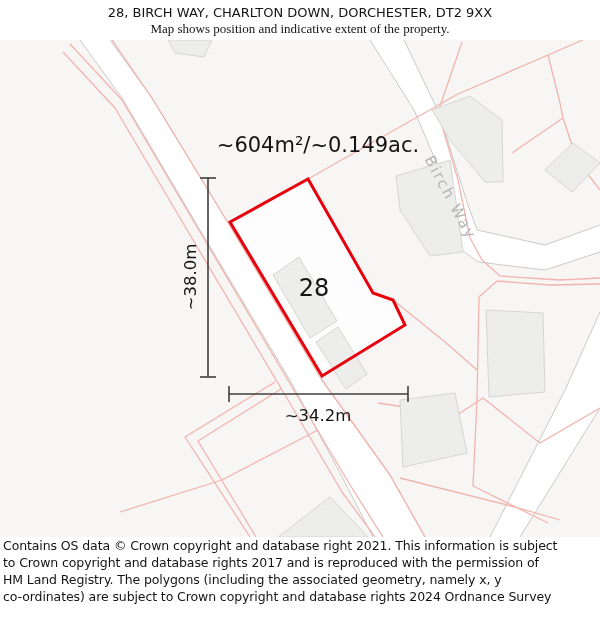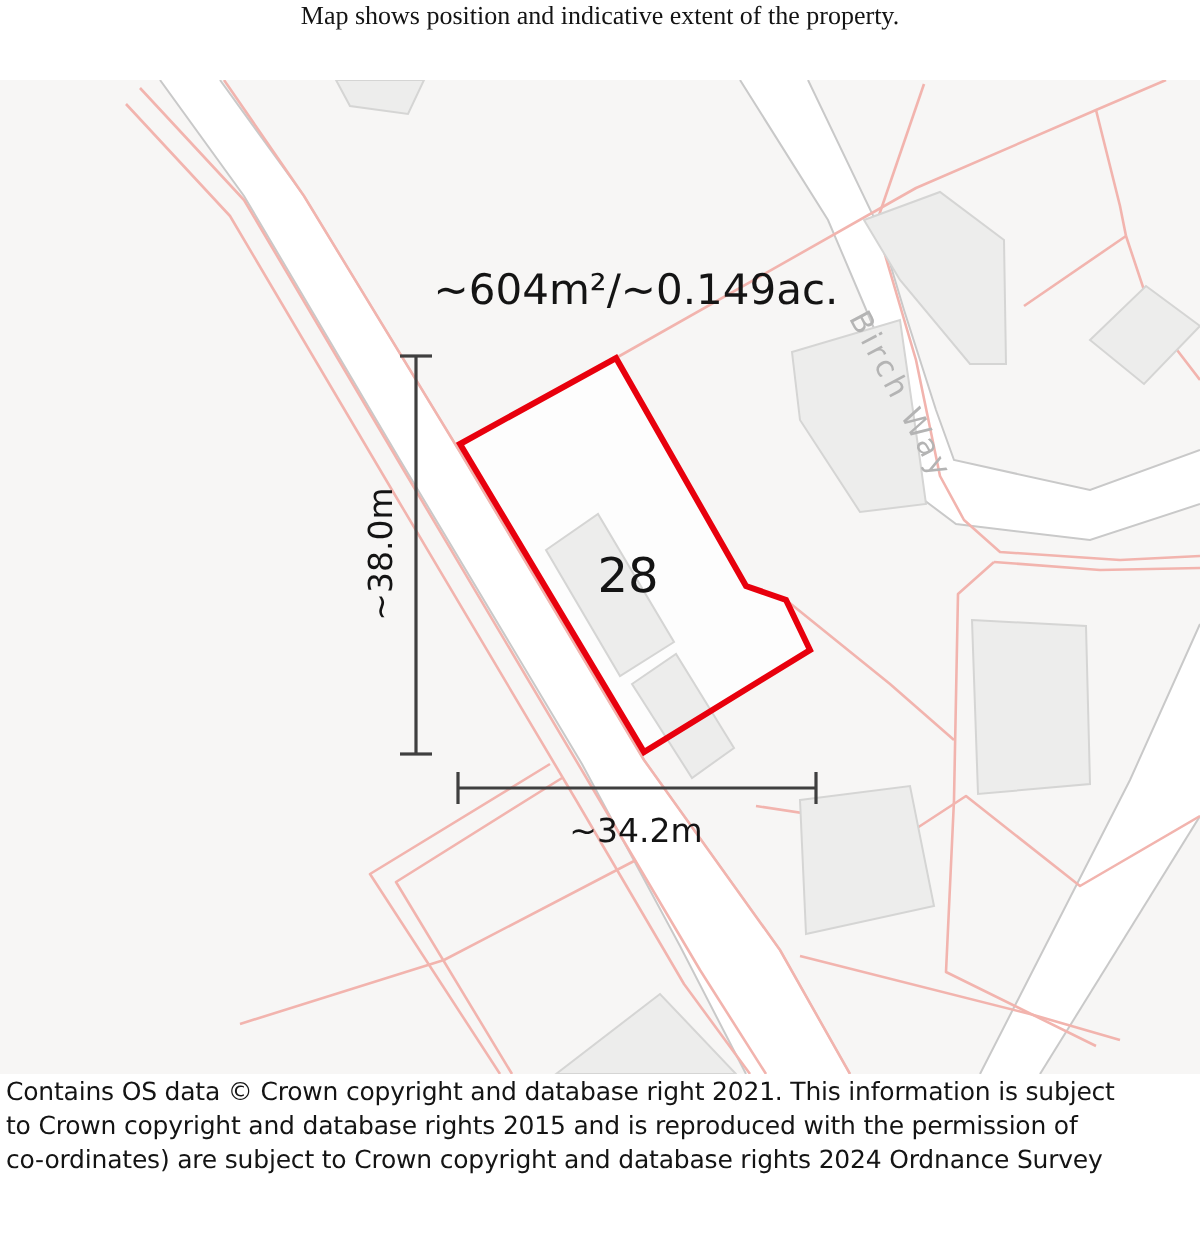--- a/index.html
+++ b/index.html
@@ -29,20 +29,21 @@
     position:absolute;top:537px;left:3px;width:594px;
     font-size:12.5px;line-height:17px;letter-spacing:-0.1px;white-space:nowrap;
   }
 </style>
 </head>
 <body>
 
 <div class="page">
 
   <div class="header">
+    <div class="title">28, BIRCH WAY, CHARLTON DOWN, DORCHESTER, DT2 9XX</div>
     <div class="subtitle">Map shows position and indicative extent of the property.</div>
   </div>
 
   <div class="map-wrap">
     <svg width="600" height="497" viewBox="0 0 600 497">
 
       <rect class="map-bg" x="0" y="0" width="600" height="497"></rect>
 
       <g>
         <polygon class="road-fill" points="80,0 122,58 200,190 291,342 340,433 373,497 425,497 390,435 322,340 230,186 152,58 110,0"></polygon>
@@ -109,17 +110,18 @@
       </g>
 
       <text class="map-label area-label" x="318" y="112" text-anchor="middle">~604m²/~0.149ac.</text>
       <text class="map-label plot-number" x="314" y="256" text-anchor="middle">28</text>
       <text class="road-label" transform="translate(446,160) rotate(62)" text-anchor="middle">Birch Way</text>
     </svg>
   </div>
 
   <div class="footer">
     <div>Contains OS data © Crown copyright and database right 2021. This information is subject</div>
-    <div>to Crown copyright and database rights 2015 and is reproduced with the permission of</div>
+    <div>to Crown copyright and database rights 2017 and is reproduced with the permission of</div>
+    <div>HM Land Registry. The polygons (including the associated geometry, namely x, y</div>
     <div>co-ordinates) are subject to Crown copyright and database rights 2024 Ordnance Survey</div>
   </div>
 
 </div>
 
 </body></html>

